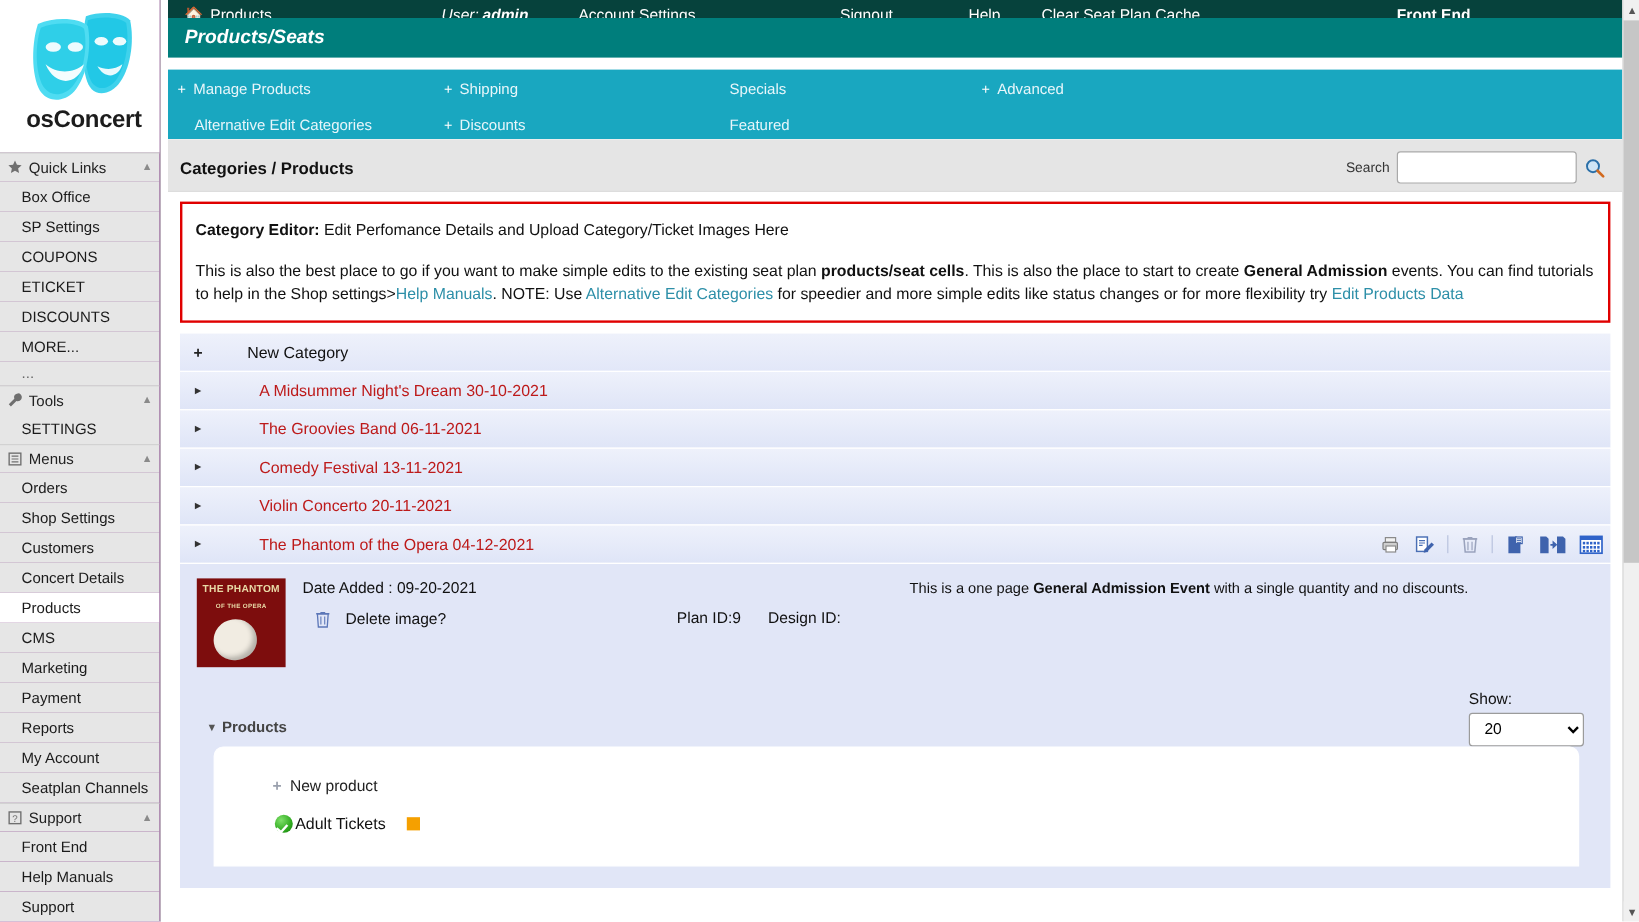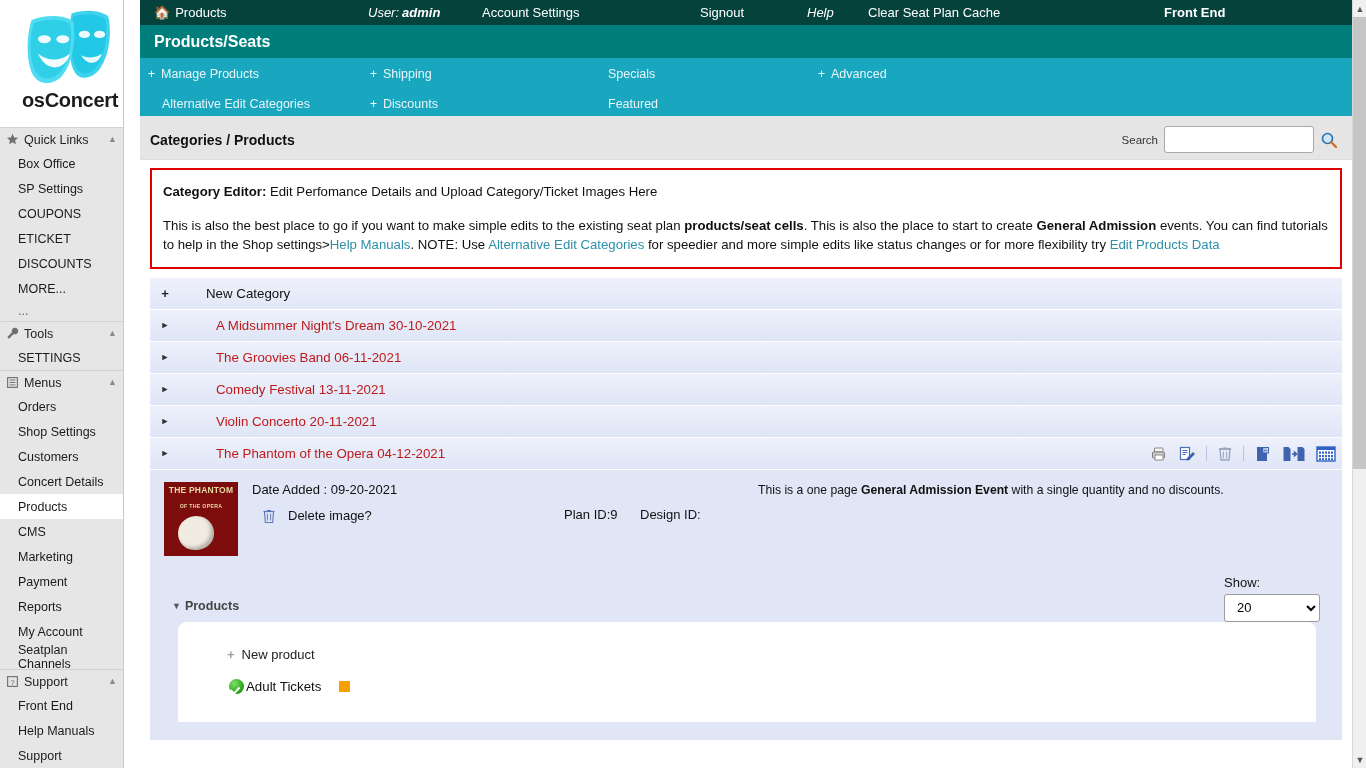--- a/index.html
+++ b/index.html
@@ -8,21 +8,21 @@
     width: 1366px; height: 768px;
     overflow: hidden;
     font-family: "Liberation Sans", sans-serif;
     background: #ffffff;
   }
   #app { position: relative; width: 1366px; height: 768px; }
 
   
   #sidebar {
     position: absolute; left: 0; top: 0;
-    width: 124px; height: 768px;
+    width: 134px; height: 768px;
     background: #701a75;
     border-right: 1px solid #c9c9c9;
     overflow: hidden;
   }
   #logo-box {
     width: 140px; height: 127px;
     background: #ffffff;
     display: flex; flex-direction: column;
     align-items: center; justify-content: flex-start;
     padding-top: 4px;
@@ -59,26 +59,26 @@
   #topbar .tb {
     position: absolute; top: 0; height: 25px;
     display: flex; align-items: center;
     font-size: 13px; color: #ffffff; white-space: nowrap;
     cursor: pointer;
   }
   #topbar .tb.plain { cursor: default; }
   #topbar .home-ico { margin-right: 5px; font-size: 13px; }
 
   #titlebar {
-    position: absolute; left: 140px; top: 25px;
+    position: absolute; left: 140px; top: 15px;
     width: 1212px; height: 33px;
     background: #007e7c;
     display: flex; align-items: center;
     padding-left: 14px;
-    color: #ffffff; font-size: 16px; font-weight: bold;
+    color: #ffffff; font-size: 16px; font-weight: bold; font-style: italic;
   }
   #menubar {
     position: absolute; left: 140px; top: 58px;
     width: 1212px; height: 58px;
     background: #19a7c0;
   }
   #menubar .mi {
     position: absolute; height: 20px;
     display: flex; align-items: center;
     font-size: 12.5px; color: #e8f6fa; white-space: nowrap;
@@ -383,21 +383,21 @@
     <div class="tb" style="left:14px;">
       <span class="home-ico">🏠</span>
       <span>Products</span>
     </div>
     <div class="tb plain" style="left:228px;font-style:italic;">
       <span>User: </span>
       <span style="font-weight:bold;margin-left:3px;">admin</span>
     </div>
     <div class="tb" style="left:342px;">Account Settings</div>
     <div class="tb" style="left:560px;">Signout</div>
-    <div class="tb" style="left:667px;font-style:italic;">Help</div>
+    <div class="tb" style="left:667px;">Help</div>
     <div class="tb" style="left:728px;">Clear Seat Plan Cache</div>
     <div class="tb" style="left:1024px;font-weight:bold;">Front End</div>
   </div>
 
   <div id="titlebar">Products/Seats</div>
 
   <div id="menubar">
     <div class="mi" style="left:8px;top:6px;">
       <span class="plus">+</span>
       <span>Manage Products</span>

